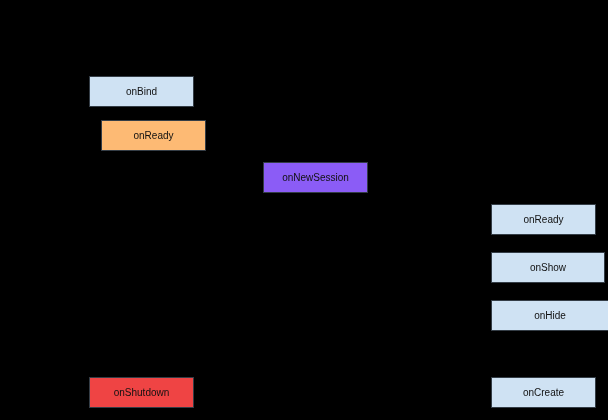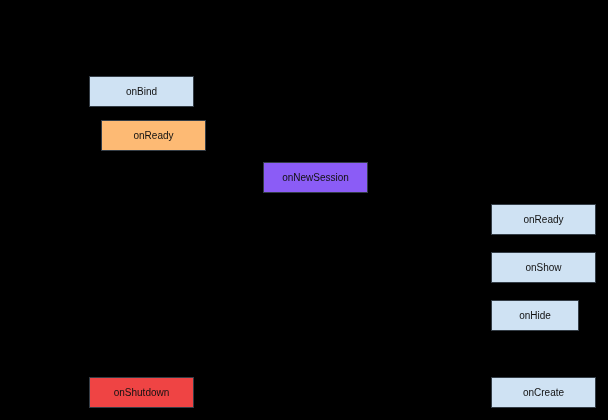--- a/index.html
+++ b/index.html
@@ -31,17 +31,17 @@
   }
 </style>
 </head>
 <body style="background: rgb(0, 0, 0);">
 
 <div id="diagram-canvas" style="background: rgb(0, 0, 0);">
     <div class="node" style="left: 89px; top: 76px; width: 105px; height: 31px; background: rgb(207, 226, 243); border-color: rgb(52, 61, 70); color: rgb(17, 17, 17);">onBind</div>
     <div class="node" style="left: 101px; top: 120px; width: 105px; height: 31px; background: #fdba74; border-color: rgb(52, 61, 70); color: rgb(17, 17, 17);">onReady</div>
     <div class="node" style="left: 263px; top: 162px; width: 105px; height: 31px; background: #8b5cf6; border-color: rgb(52, 61, 70); color: rgb(17, 17, 17);">onNewSession</div>
     <div class="node" style="left: 491px; top: 204px; width: 105px; height: 31px; background: rgb(207, 226, 243); border-color: rgb(52, 61, 70); color: rgb(17, 17, 17);">onReady</div>
-    <div class="node" style="left: 491px; top: 252px; width: 105px; height: 31px; background: rgb(207, 226, 243); border-color: rgb(52, 61, 70); color: rgb(17, 17, 17);">onShow</div>
-    <div class="node" style="left: 491px; top: 300px; width: 88px; height: 31px; background: rgb(207, 226, 243); border-color: rgb(52, 61, 70); color: rgb(17, 17, 17);">onHide</div>
+    <div class="node" style="left: 491px; top: 252px; width: 114px; height: 31px; background: rgb(207, 226, 243); border-color: rgb(52, 61, 70); color: rgb(17, 17, 17);">onShow</div>
+    <div class="node" style="left: 491px; top: 300px; width: 118px; height: 31px; background: rgb(207, 226, 243); border-color: rgb(52, 61, 70); color: rgb(17, 17, 17);">onHide</div>
     <div class="node" style="left: 89px; top: 377px; width: 105px; height: 31px; background: #ef4444; border-color: rgb(52, 61, 70); color: rgb(17, 17, 17);">onShutdown</div>
     <div class="node" style="left: 491px; top: 377px; width: 105px; height: 31px; background: rgb(207, 226, 243); border-color: rgb(52, 61, 70); color: rgb(17, 17, 17);">onCreate</div>
   </div>
 
 </body></html>

